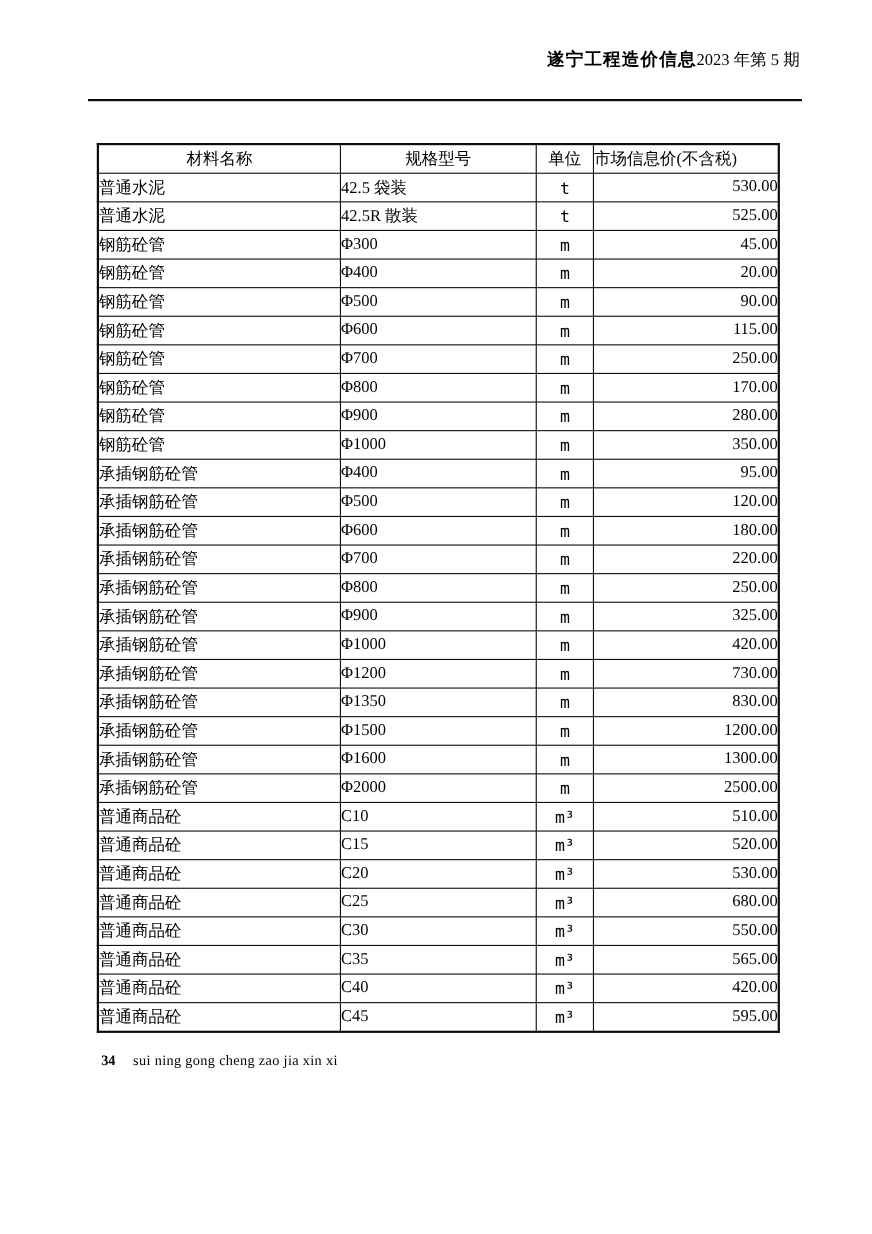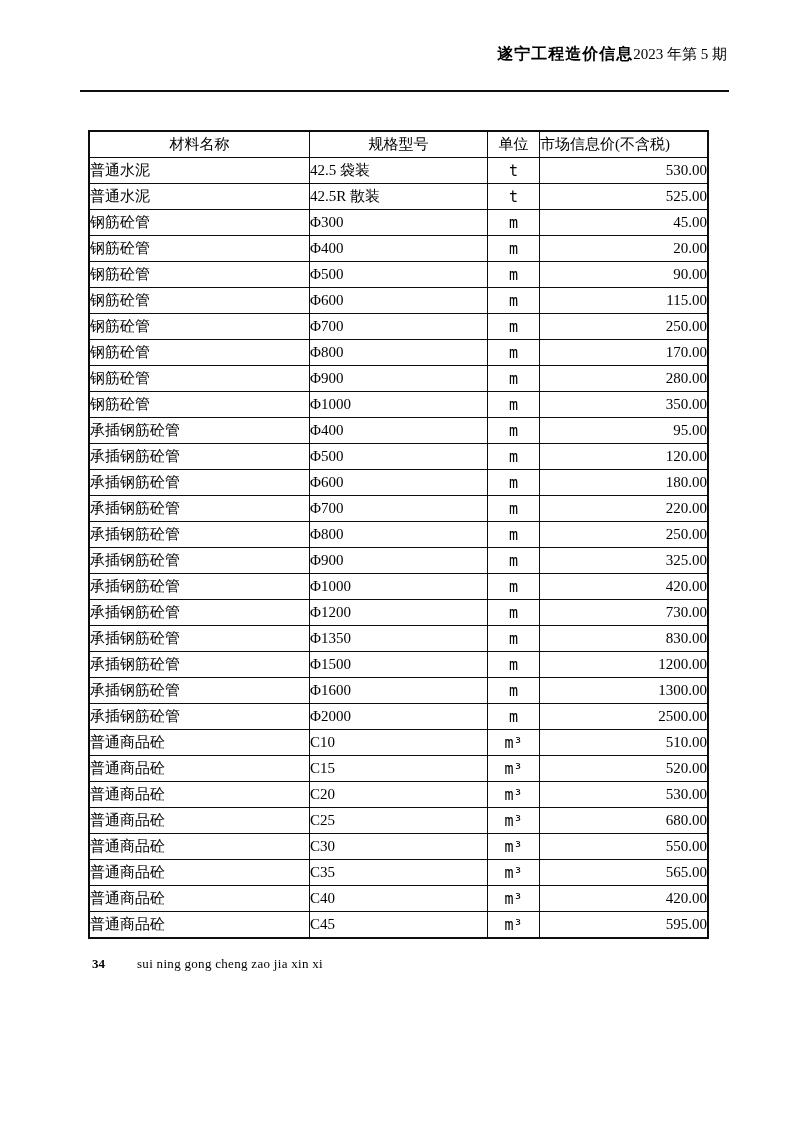--- a/index.html
+++ b/index.html
@@ -72,21 +72,21 @@
     padding-left: 0;
   }
   
   .doc-footer {
     position: absolute;
     left: 92px;
     top: 956px;
     font-size: 13px;
     display: flex;
     align-items: baseline;
-    gap: 32px;
+    gap: 16px;
   }
   .page-number { font-weight: 600; }
   .footer-pinyin { letter-spacing: 0.3px; }
 </style>
 </head>
 <body>
 
 <div class="page">
 
   <div class="doc-header">

